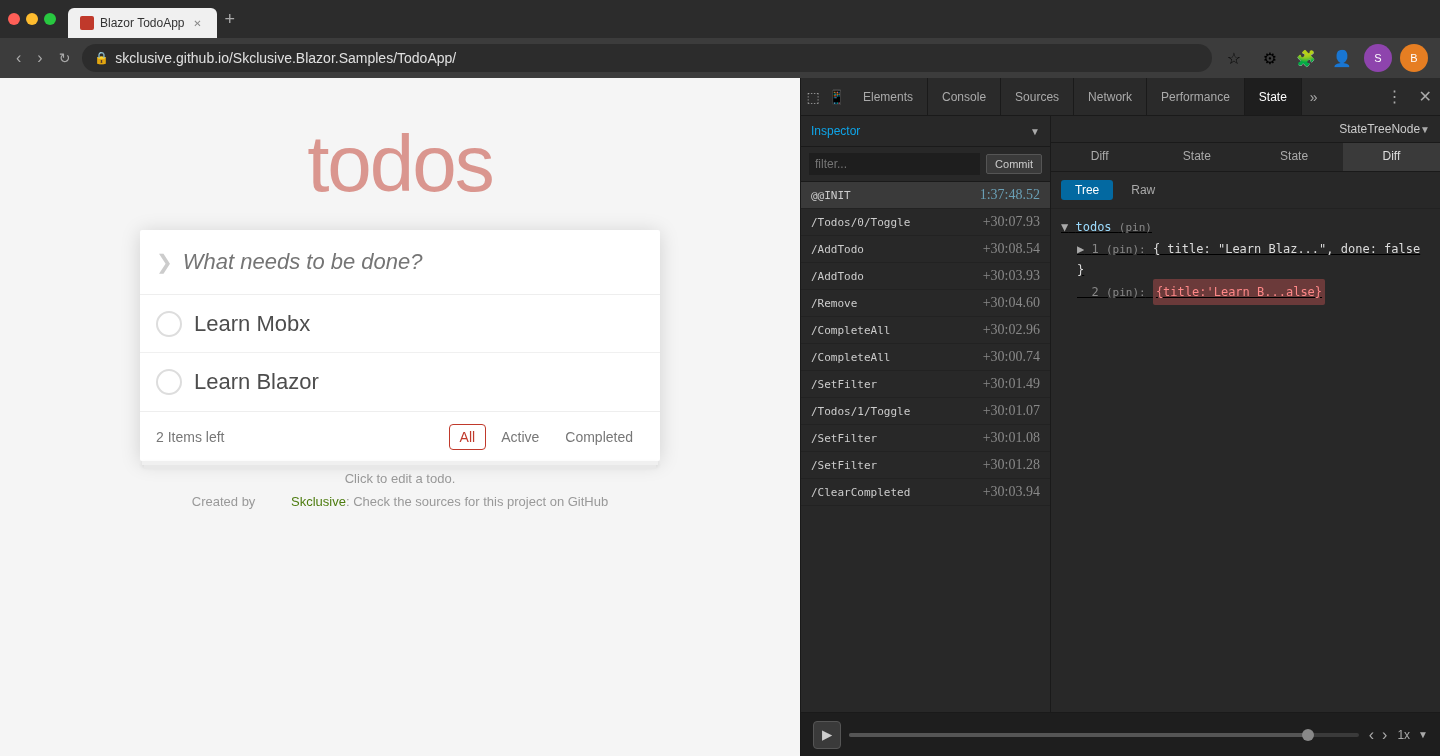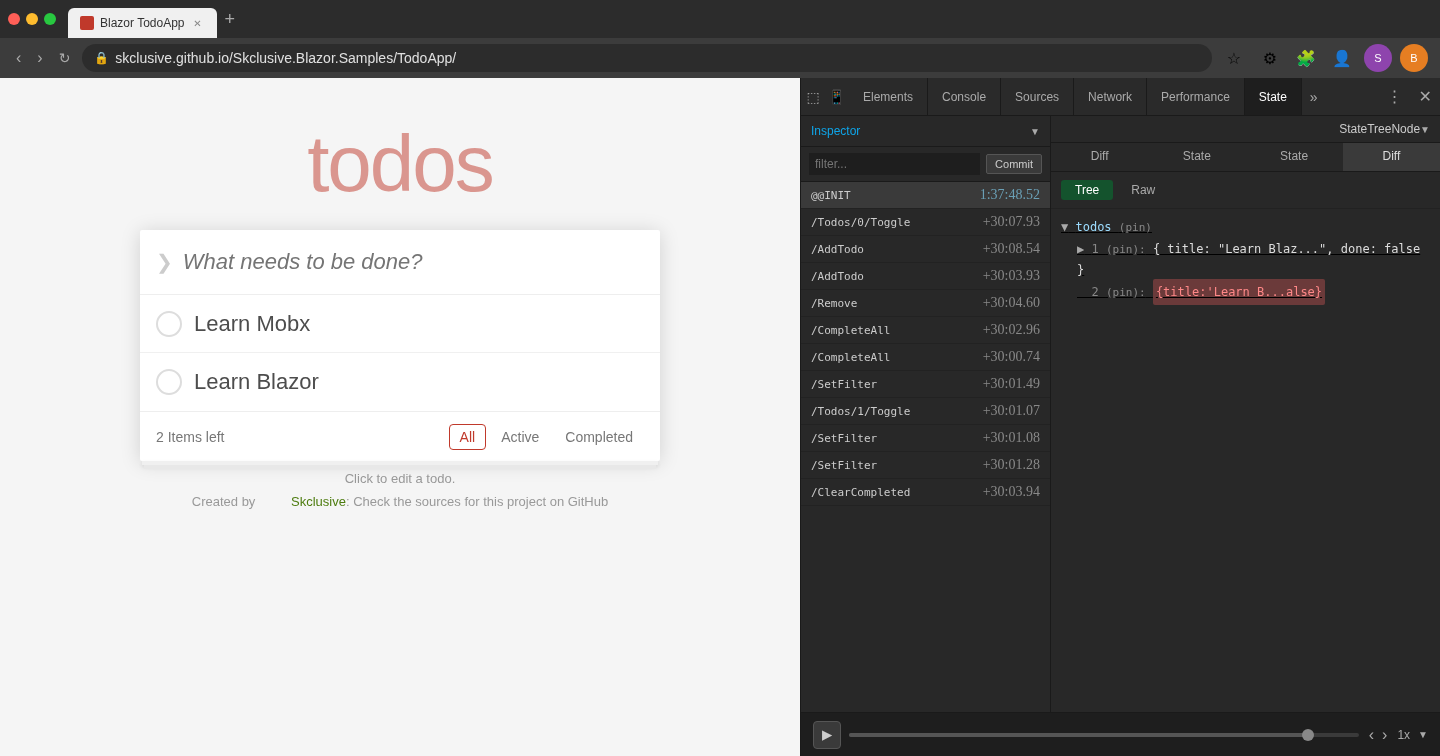--- a/index.html
+++ b/index.html
@@ -88,21 +88,21 @@
     .state-header { padding: 6px 10px; border-bottom: 1px solid #1a1a1a; display: flex; align-items: center; justify-content: flex-end; }
     .state-title { color: #ccc; font-size: 12px; }
     .state-arrow { color: #aaa; font-size: 10px; cursor: pointer; }
 
     .state-tabs-row { display: flex; border-bottom: 1px solid #1a1a1a; }
     .state-sub-tab { flex: 1; text-align: center; padding: 6px; font-size: 12px; color: #aaa; cursor: pointer; border-bottom: 2px solid transparent; }
     .state-sub-tab.diff-active { color: #ddd; border-bottom-color: transparent; background: #333; }
 
     .tree-view-tabs { display: flex; padding: 8px 10px; gap: 4px; border-bottom: 1px solid #222; }
     .tree-view-tab { padding: 3px 14px; font-size: 12px; color: #aaa; cursor: pointer; border-radius: 3px; }
-    .tree-view-tab.active { background: #14532d; color: #fff; }
+    .tree-view-tab.active { background: #0369a1; color: #fff; }
 
     .tree-content { flex: 1; overflow: auto; padding: 8px 10px; font-family: monospace; font-size: 12px; text-decoration: underline; }
     .tree-node { line-height: 1.8; }
     .tree-key { color: #9cdcfe; }
     .tree-pin { color: #888; font-size: 11px; }
     .tree-arrow { color: #aaa; cursor: pointer; }
     .tree-expand { margin-left: 16px; }
     .tree-highlight { background: #6b3a3a; color: #ff8888; padding: 6px 3px; border-radius: 2px; }
     .tree-inline { color: #ddd; }
 

